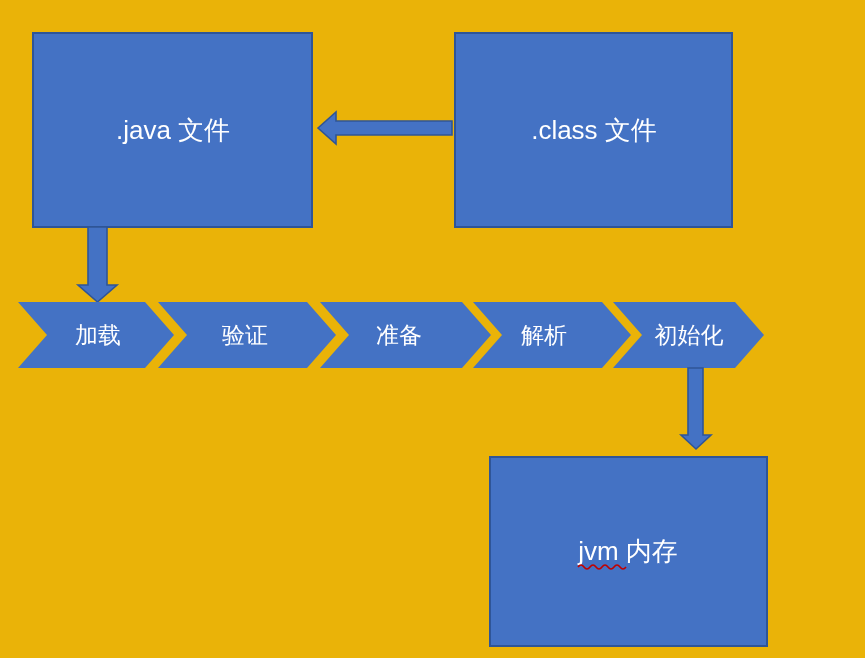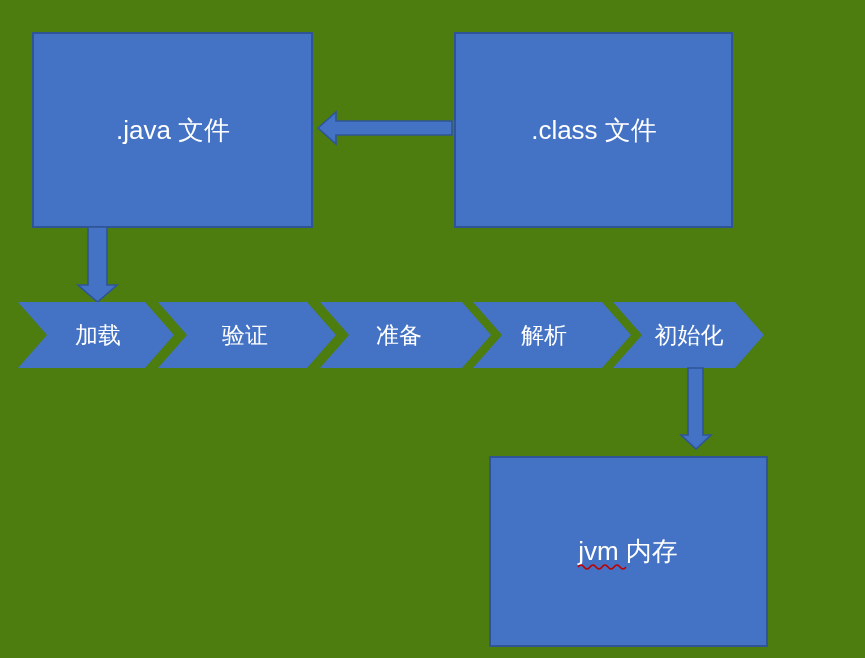--- a/index.html
+++ b/index.html
@@ -5,21 +5,21 @@
   html, body {
     margin: 0;
     padding: 0;
     background: #ffffff;
     font-family: "Liberation Sans", "DejaVu Sans", sans-serif;
   }
   #canvas {
     position: relative;
     width: 865px;
     height: 658px;
-    background: #4d7c0f;
+    background: #eab308;
     overflow: hidden;
   }
   svg { display: block; }
   .shape {
     fill: #4472C4;
     stroke: #2F5597;
     stroke-width: 2;
   }
   .arrow {
     fill: #4472C4;

